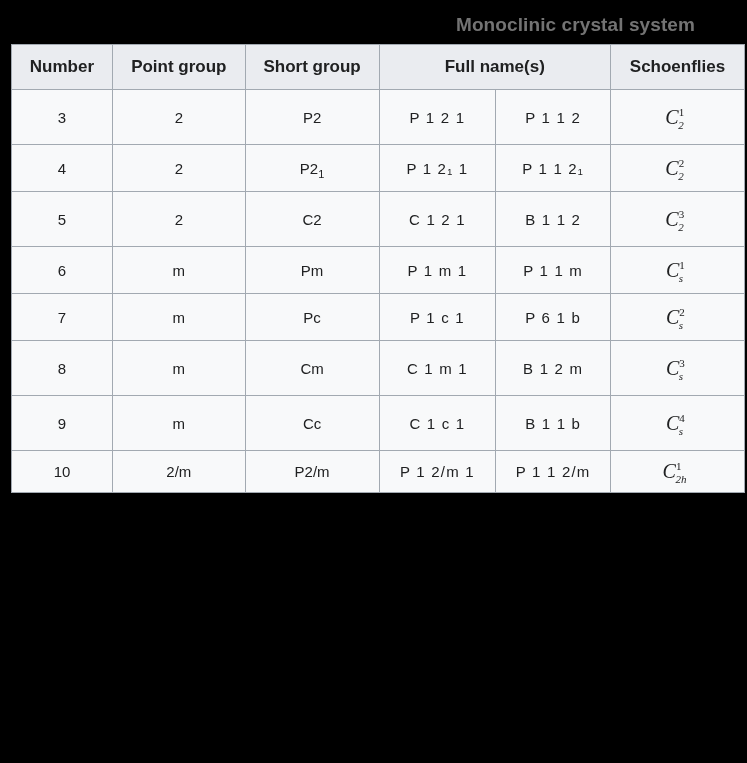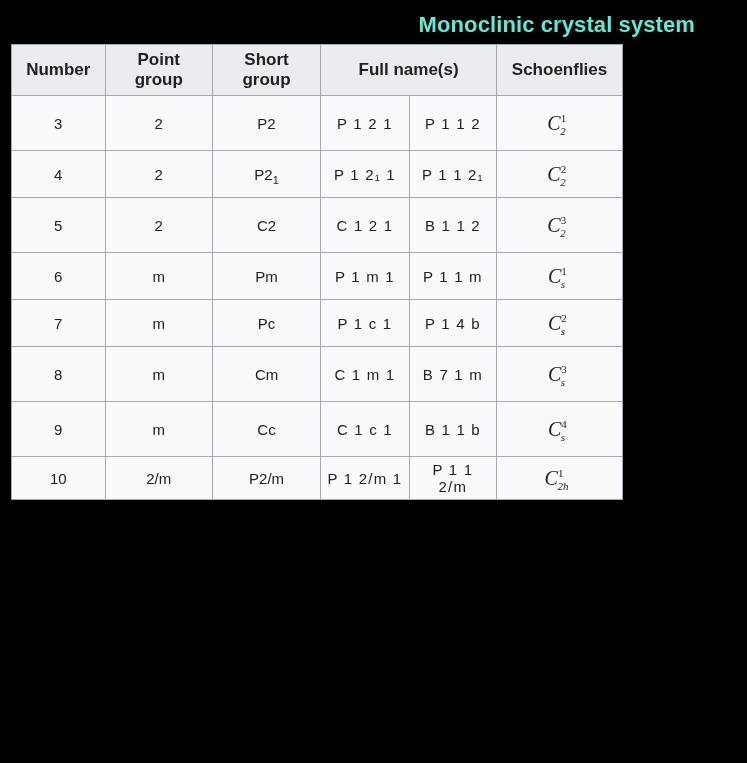--- a/index.html
+++ b/index.html
@@ -23,37 +23,37 @@
     position: absolute;
     left: 0;
     top: 13px;
     width: 747px;
     height: 24px;
     text-align: right;
     padding-right: 52px;
     box-sizing: border-box;
   }
   .title-text {
-    font-size: 22px;
+    font-size: 19px;
     font-weight: bold;
-    color: #5eead4;
+    color: #737373;
     letter-spacing: 0.1px;
     line-height: 24px;
     font-family: "Liberation Sans", sans-serif;
   }
   .table-wrap {
     position: absolute;
     left: 11px;
     top: 44px;
     width: 734px;
   }
   table.sg {
     border-collapse: collapse;
     border-spacing: 0;
-    width: 612px;
+    width: 734px;
     background: #f8f9fa;
     border: 1px solid #a2a9b1;
   }
   table.sg th, table.sg td {
     border: 1px solid #a2a9b1;
     text-align: center;
     vertical-align: middle;
     background: #f8f9fa;
     font-size: 15px;
     color: #202122;
@@ -178,29 +178,29 @@
             <td class="short">Pm</td>
             <td class="full">P 1 m 1</td>
             <td class="full">P 1 1 m</td>
             <td class="schoen"><span class="sch"><span class="base">C</span><span class="sup">1</span><span class="sub">s</span></span></td>
           </tr>
           <tr class="mid">
             <td class="num">7</td>
             <td class="pg">m</td>
             <td class="short">Pc</td>
             <td class="full">P 1 c 1</td>
-            <td class="full">P 1 4 b</td>
+            <td class="full">P 6 1 b</td>
             <td class="schoen"><span class="sch"><span class="base">C</span><span class="sup">2</span><span class="sub">s</span></span></td>
           </tr>
           <tr class="tall">
             <td class="num">8</td>
             <td class="pg">m</td>
             <td class="short">Cm</td>
             <td class="full">C 1 m 1</td>
-            <td class="full">B 7 1 m</td>
+            <td class="full">B 1 2 m</td>
             <td class="schoen"><span class="sch"><span class="base">C</span><span class="sup">3</span><span class="sub">s</span></span></td>
           </tr>
           <tr class="tall">
             <td class="num">9</td>
             <td class="pg">m</td>
             <td class="short">Cc</td>
             <td class="full">C 1 c 1</td>
             <td class="full">B 1 1 b</td>
             <td class="schoen"><span class="sch"><span class="base">C</span><span class="sup">4</span><span class="sub">s</span></span></td>
           </tr>

